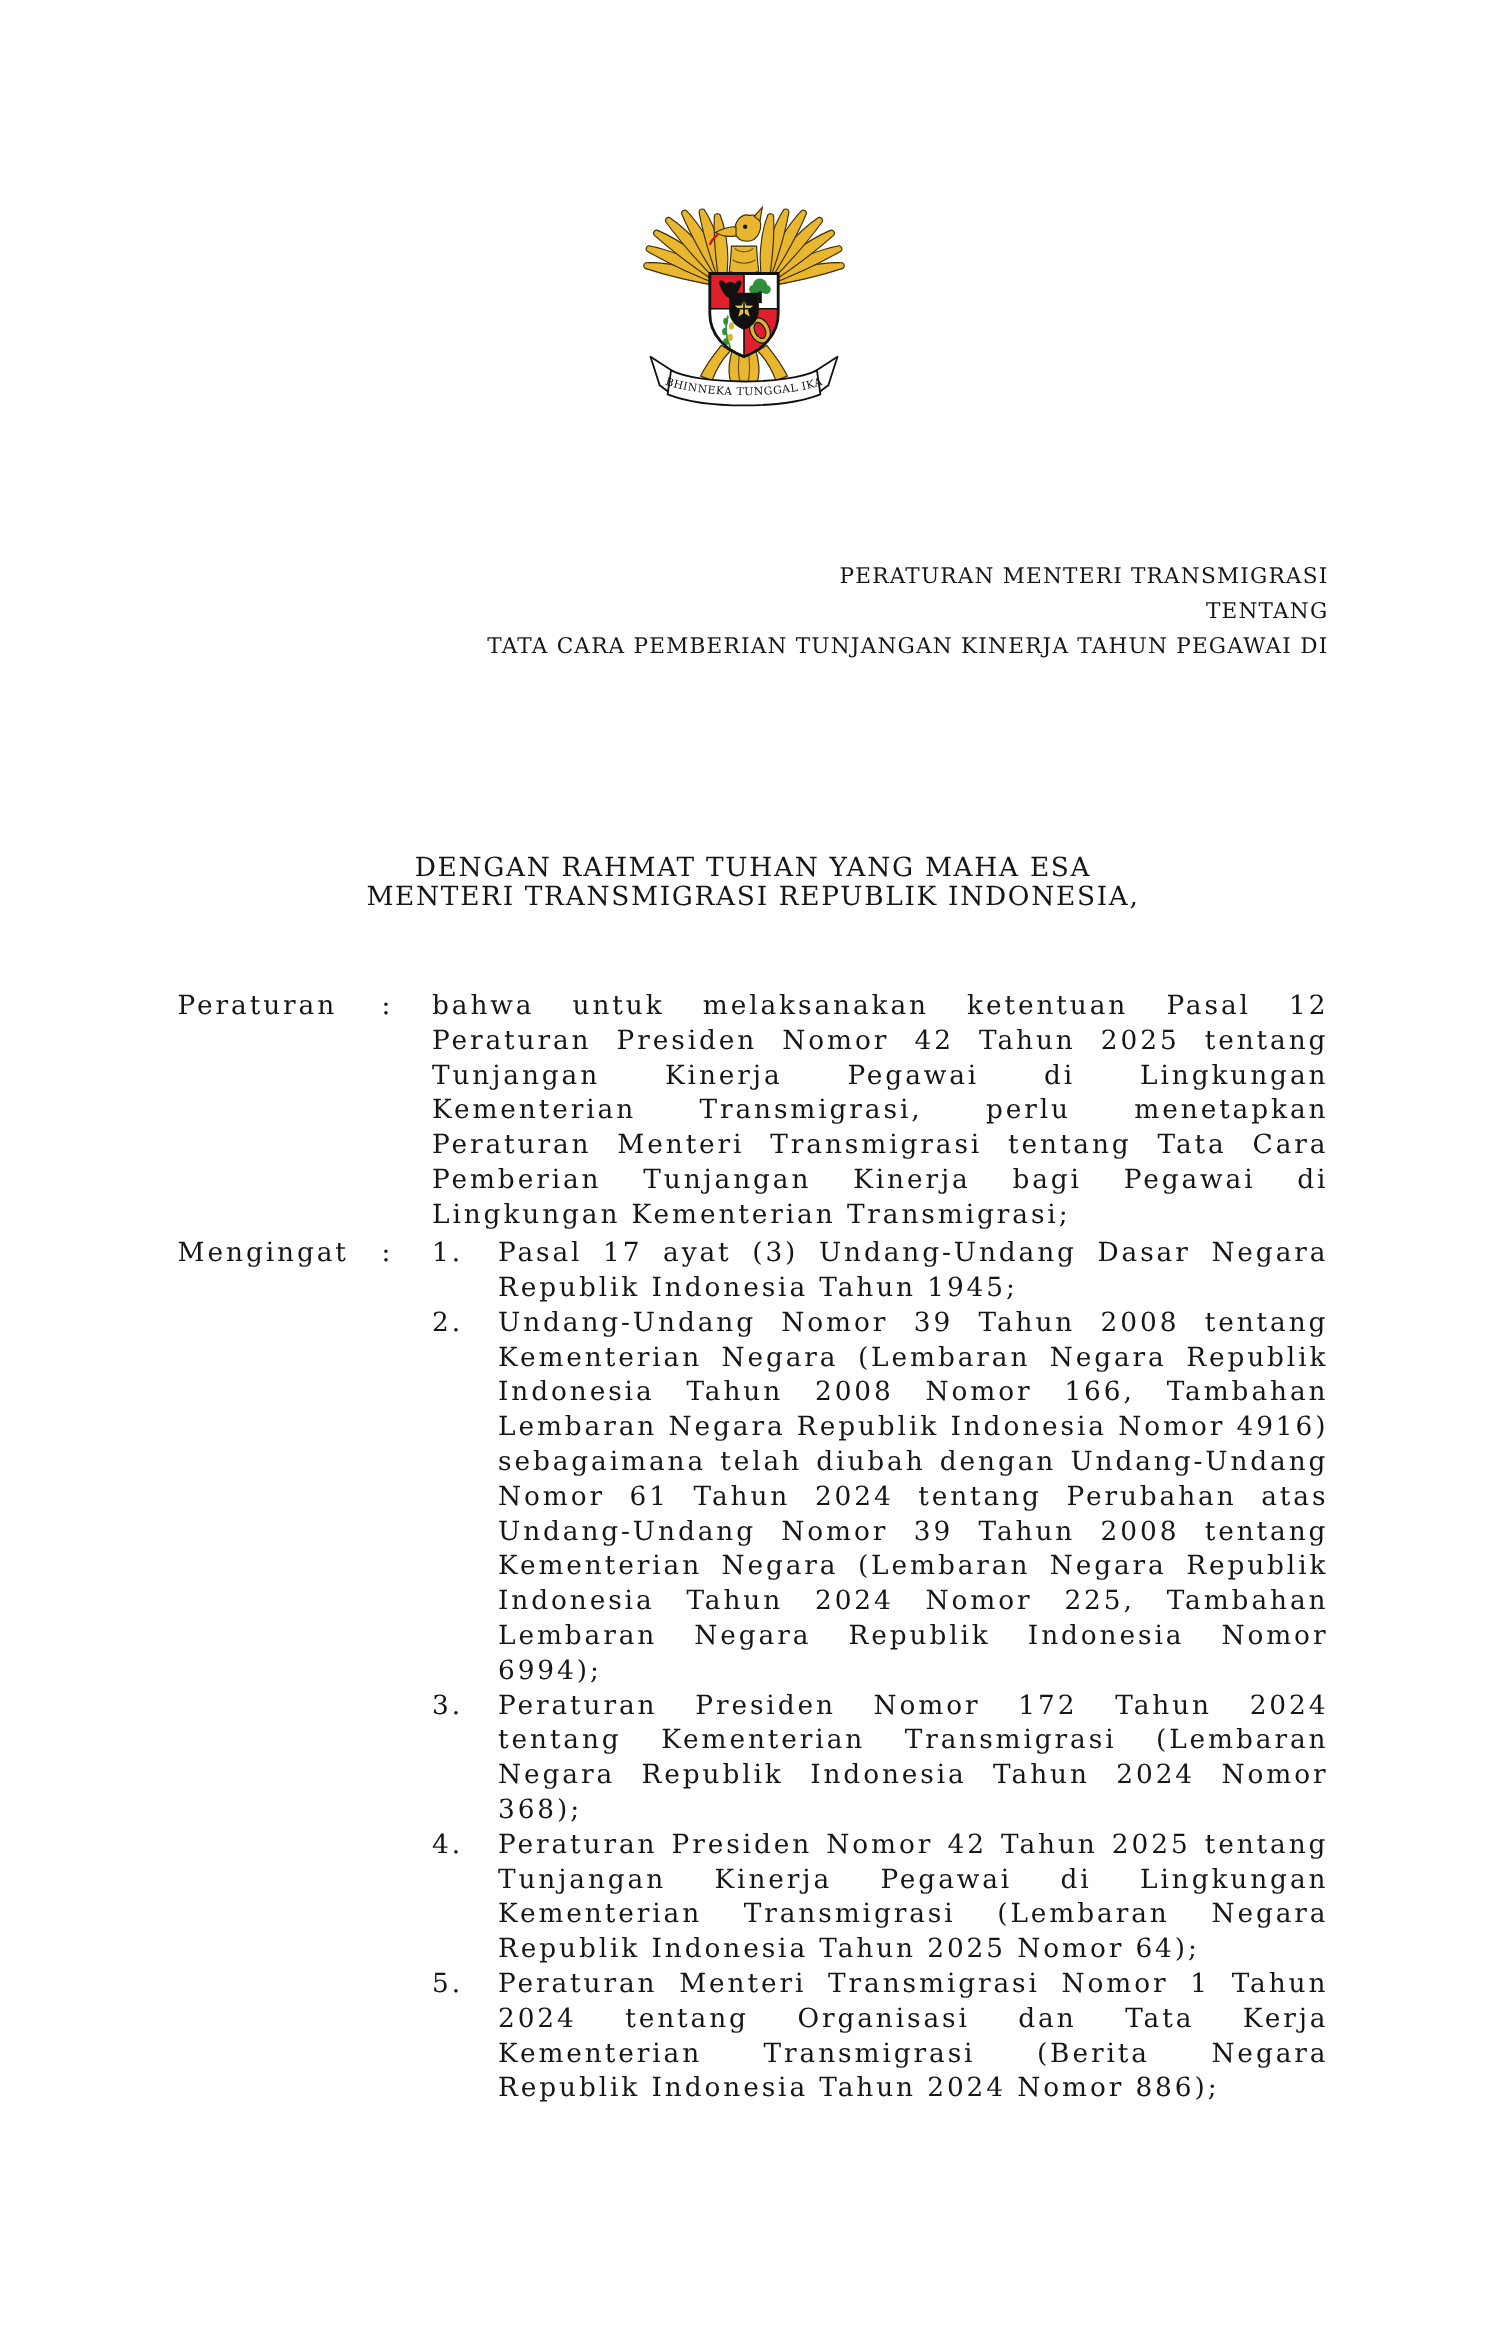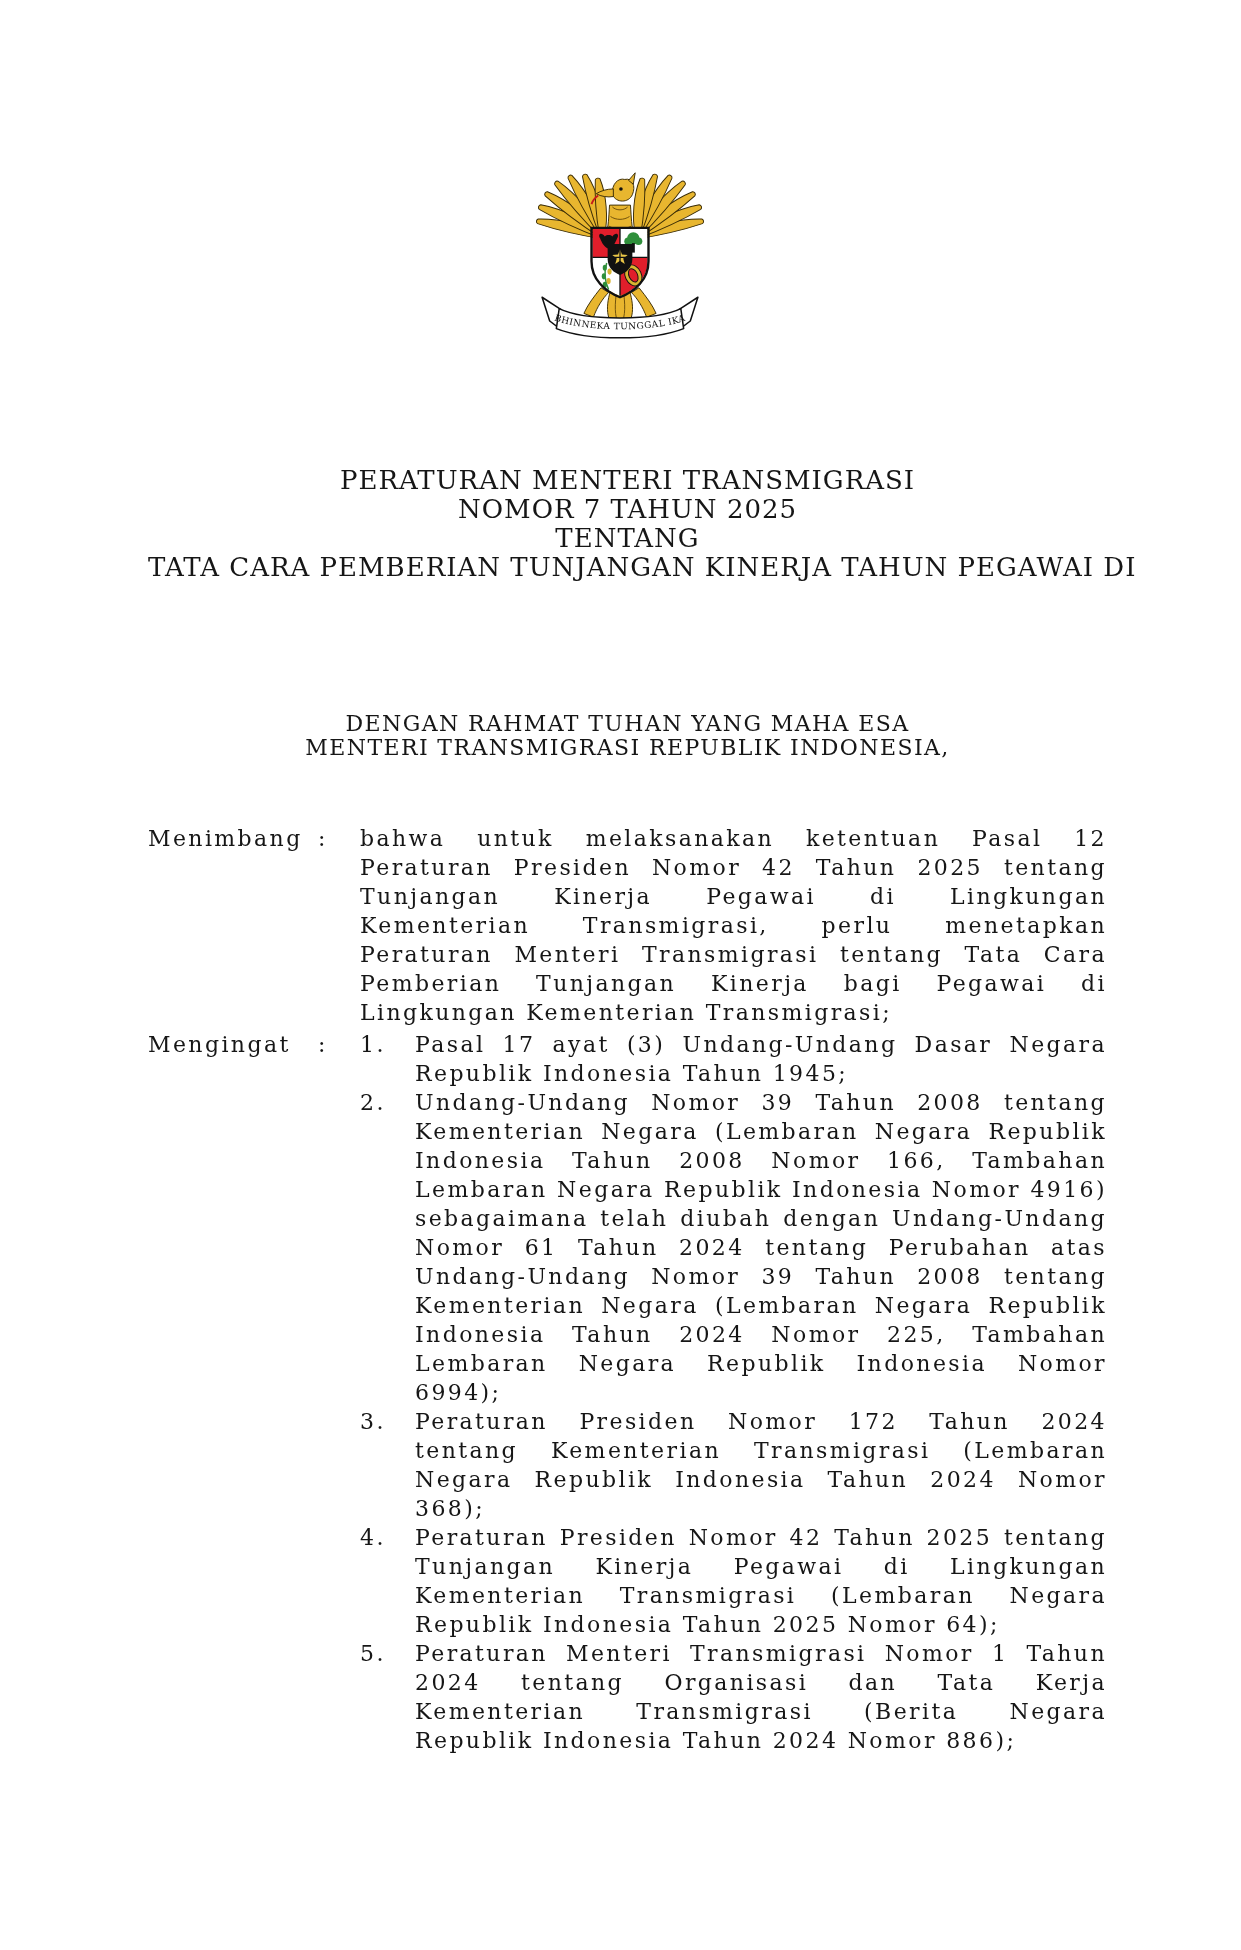--- a/index.html
+++ b/index.html
@@ -17,21 +17,21 @@
   .gold{fill:var(--gold,#E8B62F);stroke:#3a2c05;stroke-width:1;}
   .gold-line{stroke:#6b4e0a;stroke-width:1;fill:none;}
   .red-q{fill:var(--red,#E11E2B);}
   .white-q{fill:#ffffff;}
   .shield-frame{fill:none;stroke:#111;stroke-width:2.5;}
   .ribbon{fill:#ffffff;stroke:#111;stroke-width:1.6;stroke-linejoin:round;}
   .ribbon-text{font-family:"DejaVu Serif","Liberation Serif",serif;font-size:9.5px;fill:#111;letter-spacing:.5px;}
   
   .title-block{
     position:absolute;left:148px;top:466px;width:959px;
-    text-align:center;font-size:26px;line-height:29px;letter-spacing:1px;
+    text-align:right;font-size:18px;line-height:29px;letter-spacing:1px;
     white-space:nowrap;
   }
   .center-line{
     position:absolute;left:148px;width:959px;
     text-align:center;font-size:22px;line-height:29px;letter-spacing:1.4px;
     white-space:nowrap;
   }
   .invocation{top:709px;}
   .official{top:733px;}
   
@@ -149,33 +149,32 @@
         <text class="ribbon-text"><textPath href="#ribbonPath" startOffset="50%" text-anchor="middle">BHINNEKA TUNGGAL IKA</textPath></text>
       </g>
     </svg>
   </div>
 
   <div class="title-block">
 
       <div>PERATURAN MENTERI TRANSMIGRASI</div>
 
 
-      <div>NOMOR 7 TAHUN 2025</div>
 
       <div>TENTANG</div>
 
       <div>TATA CARA PEMBERIAN TUNJANGAN KINERJA TAHUN PEGAWAI DI</div>
 
     </div>
 
   <div class="center-line invocation">DENGAN RAHMAT TUHAN YANG MAHA ESA</div>
   <div class="center-line official">MENTERI TRANSMIGRASI REPUBLIK INDONESIA,</div>
 
   <div class="clause considering">
-    <div class="clause-label">Menimbang</div>
+    <div class="clause-label">Peraturan</div>
     <div class="clause-colon">:</div>
     <div class="clause-body">bahwa untuk melaksanakan ketentuan Pasal 12 Peraturan Presiden Nomor 42 Tahun 2025 tentang Tunjangan Kinerja Pegawai di Lingkungan Kementerian Transmigrasi, perlu menetapkan Peraturan Menteri Transmigrasi tentang Tata Cara Pemberian Tunjangan Kinerja bagi Pegawai di Lingkungan Kementerian Transmigrasi;</div>
   </div>
 
   <div class="clause recalling">
     <div class="clause-label">Mengingat</div>
     <div class="clause-colon">:</div>
     <div class="law-list">
 
         <div class="law-item">

